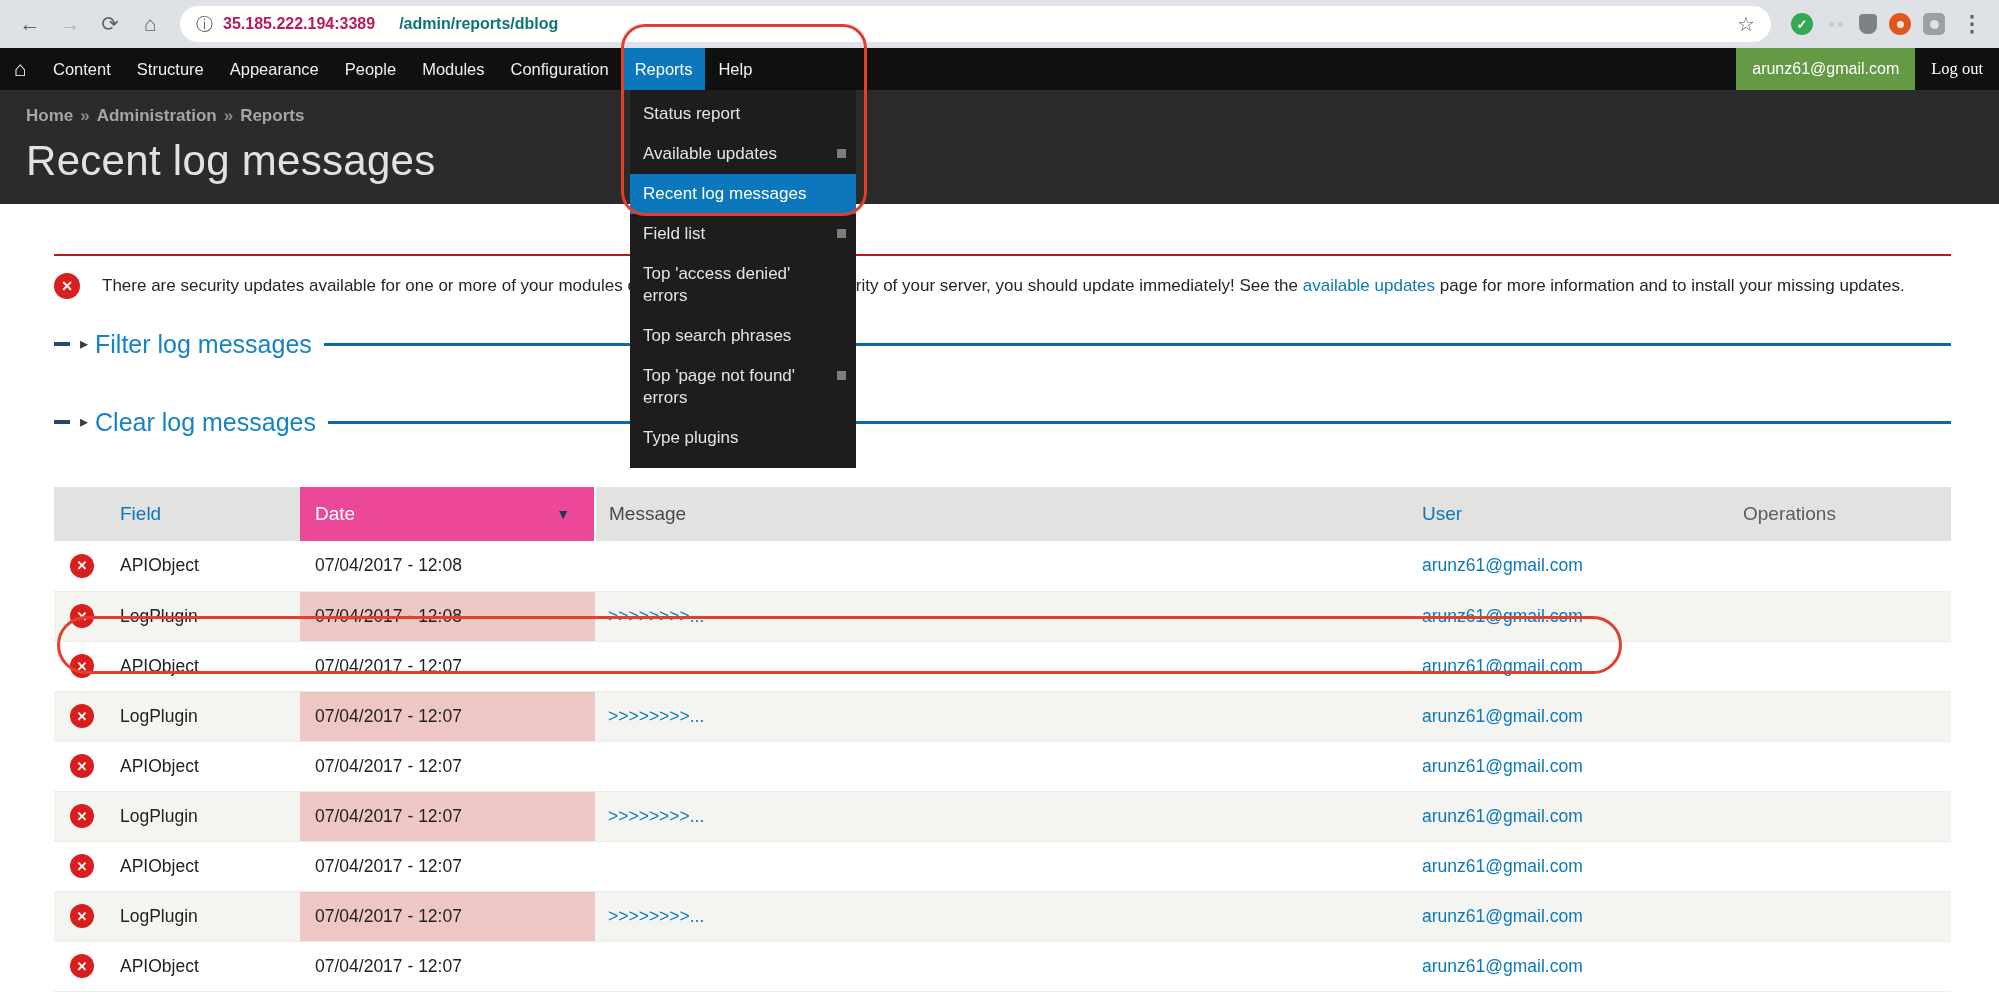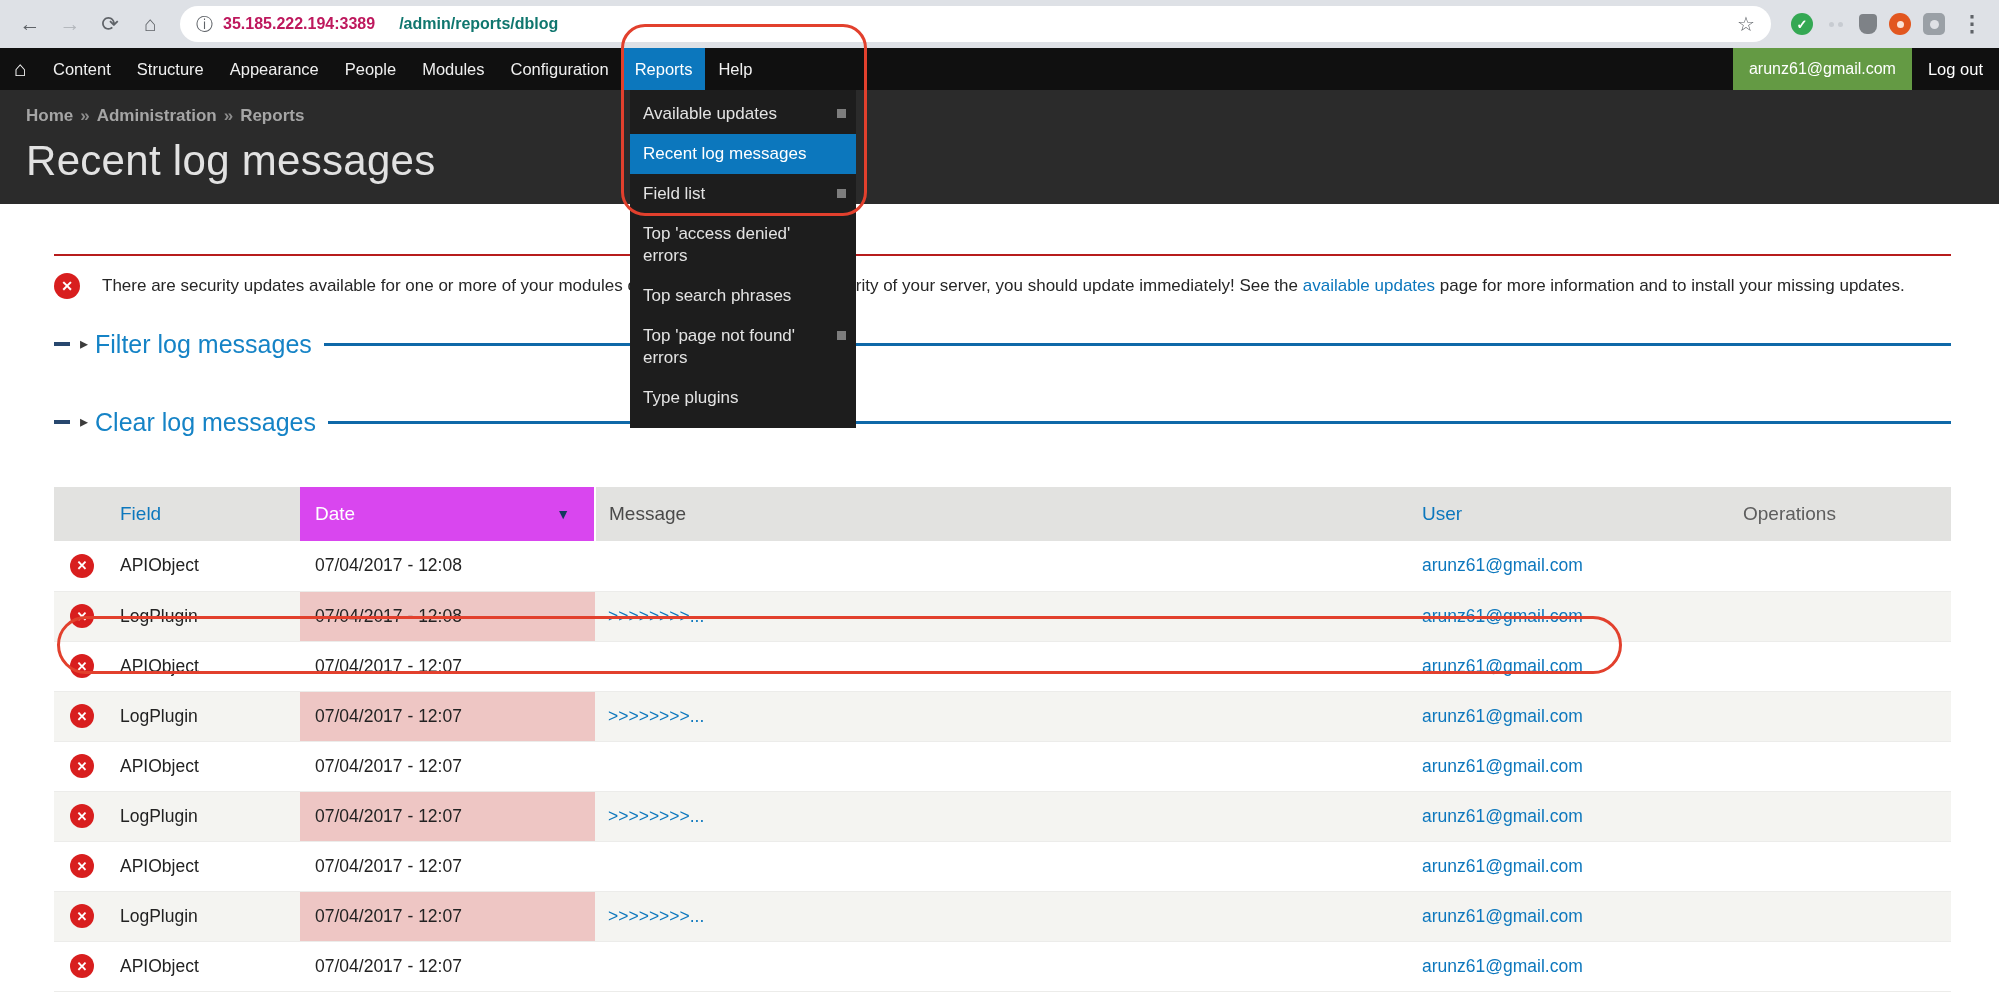--- a/index.html
+++ b/index.html
@@ -30,21 +30,21 @@
   .ext.camera:after { content:""; width:9px; height:9px; background:#dfe1e5; border-radius:50%; }
   .kebab { width:30px; text-align:center; font-size:22px; color:#5f6368; font-weight:bold; }
 
   
   .toolbar { height:42px; background:#101010; display:flex; align-items:stretch; }
   .tb-home { width:40px; display:flex; align-items:center; justify-content:center; color:#fff; font-size:21px; }
   .tb-item { padding:0 13px; display:flex; align-items:center; font-size:16.5px; color:#f0f0f0; }
   .tb-item.active { background:#0c77bd; color:#fff; }
   .tb-right { margin-left:auto; display:flex; align-items:stretch; }
   .account-badge { background:#649a44; color:#fff; display:flex; align-items:center; padding:0 16px; font-size:16px; }
-  .logout { display:flex; align-items:center; padding:0 16px; color:#fff; font-size:16.5px; }
+  .logout { display:flex; align-items:center; padding:0 16px; color:#fff; font-size:16.5px;font-family:Liberation Serif, serif; }
 
   
   .dropdown { position:absolute; left:630px; top:90px; width:226px; background:#1d1d1d; z-index:150;
               padding:4px 0 10px; }
   .dd-item { position:relative; padding:9px 30px 9px 13px; font-size:17px; color:#e3e3e3; line-height:22px; }
   .dd-item.active { background:#0c77bd; color:#fff; }
   .dd-ind { position:absolute; right:10px; top:15px; width:9px; height:9px; background:#7d7d7d; }
 
   
   .page-header { height:114px; background:#2b2b2b; padding:16px 0 0 26px; }
@@ -67,21 +67,21 @@
   .fs-stub { width:16px; height:4px; background:#27476e; margin-right:8px; flex:0 0 auto; }
   .fs-legend { display:flex; align-items:center; gap:7px; color:#1583c6; font-size:25px; line-height:30px;
                padding:0 12px 0 2px; white-space:nowrap; }
   .fs-arrow { font-size:16px; color:#3c3c3c; }
   .fs-line { flex:1; height:3px; background:#0e68a8; }
 
   
   table.log { border-collapse:collapse; width:100%; margin-top:50px; table-layout:fixed; }
   thead th { height:54px; background:#e2e2e0; font-size:19px; font-weight:400; text-align:left; }
   th.h-type { padding-left:10px; } th.h-type a { color:#0c77bd; }
-  th.h-date { background:#d946ef; color:#fff; padding-left:15px; position:relative; border-right:2px solid #fff; cursor:pointer; }
+  th.h-date { background:#ec4899; color:#fff; padding-left:15px; position:relative; border-right:2px solid #fff; cursor:pointer; }
   th.h-date .sort-ic { position:absolute; right:24px; top:19px; font-size:14px; color:#16395c; }
   th.h-msg { padding-left:13px; color:#4a4a4a; }
   th.h-user { padding-left:13px; } th.h-user a { color:#0c77bd; }
   th.h-ops { padding-left:15px; color:#5d5d5d; }
   tbody td { height:50px; border-bottom:1px solid #ececea; font-size:17.5px; color:#222; }
   tbody tr.hl { background:#f4f4f1; }
   tbody tr.hl .cell-date { background:#eec6c4; }
   .cell-icon { text-align:center; }
   .cell-icon .err-badge { width:24px; height:24px; font-size:13px; margin:0 auto; }
   .cell-type { padding-left:10px; }
@@ -132,20 +132,21 @@
   <div class="tb-item">Configuration</div>
   <div class="tb-item active">Reports</div>
   <div class="tb-item">Help</div>
   <div class="tb-right">
     <div class="account-badge">arunz61@gmail.com</div>
     <div class="logout">Log out</div>
   </div>
 </div>
 
 <div class="dropdown">
+  <div class="dd-item"><span>Status report</span></div>
   <div class="dd-item"><span>Available updates</span><span class="dd-ind"></span></div>
   <div class="dd-item active"><span>Recent log messages</span></div>
   <div class="dd-item"><span>Field list</span><span class="dd-ind"></span></div>
   <div class="dd-item"><span>Top 'access denied' errors</span></div>
   <div class="dd-item"><span>Top search phrases</span></div>
   <div class="dd-item"><span>Top 'page not found' errors</span><span class="dd-ind"></span></div>
   <div class="dd-item"><span>Type plugins</span></div>
 </div>
 
 <div class="page-header">

